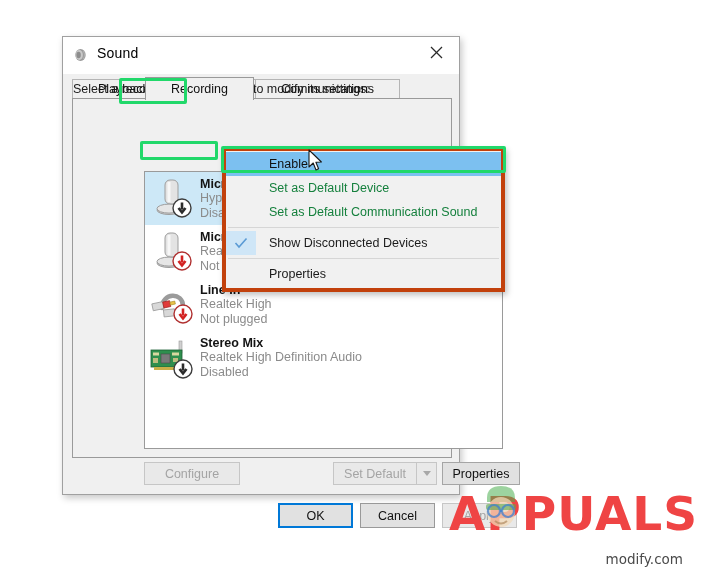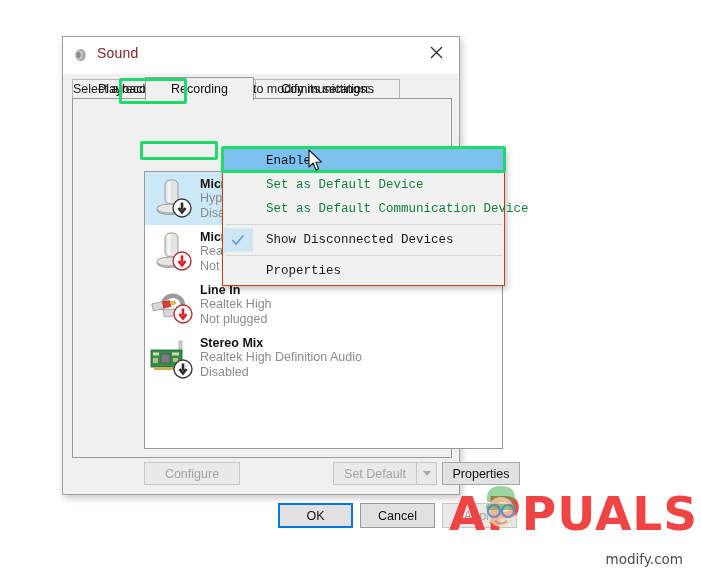--- a/index.html
+++ b/index.html
@@ -32,21 +32,21 @@
     background: #ffffff;
     border-bottom: 1px solid #ffffff;
   }
   #titlebar .tb-icon {
     position: absolute; left: 10px; top: 10px;
     width: 16px; height: 16px;
   }
   #titlebar .tb-title {
     position: absolute; left: 34px; top: 8px;
     font-size: 14px;
-    color: #7f1d1d;
+    color: #000000;
     letter-spacing: .2px;
   }
   #titlebar .tb-close {
     position: absolute; right: 0px; top: 0px;
     width: 45px; height: 30px;
     display: flex; align-items: center; justify-content: center;
     font-size: 16px; color: #2b2b2b;
     cursor: default;
   }
   #titlebar .tb-close svg { display:block; }
@@ -199,26 +199,25 @@
     border-right: 4px solid transparent;
     border-top: 5px solid #a8a8a8;
   }
 
   
   #context-menu {
     position: absolute;
     left: 222px; top: 147px;
     width: 283px;
     background: #f1f1f1;
-    border: 1px solid #c2410c;
+    border: 4px solid #c2410c;
     box-shadow: 2px 3px 6px rgba(0,0,0,0.25);
     box-sizing: border-box;
     z-index: 50;
     padding: 1px 0 2px 0;
-    font-family: Liberation Mono, monospace;
   }
   .menu-item {
     position: relative;
     height: 24px;
     display: flex;
     align-items: center;
     font-size: 12.5px;
     color: #1b1b1b;
     padding-left: 43px;
     box-sizing: border-box;
@@ -417,21 +416,21 @@
 </div>
 
 <div id="context-menu">
   <div class="menu-item highlight">
     <span>Enable</span>
   </div>
   <div class="menu-item disabled">
     <span>Set as Default Device</span>
   </div>
   <div class="menu-item disabled">
-    <span>Set as Default Communication Device</span>
+    <span>Set as Default Communication Sound</span>
   </div>
   <div class="menu-sep"></div>
   <div class="menu-item">
     <span class="chk">
       <svg width="14" height="12" viewBox="0 0 14 12">
         <path d="M1.5 6 L5 10 L12.5 1.5" stroke="#5b9bd5" stroke-width="1.6" fill="none"></path>
       </svg>
     </span>
     <span>Show Disconnected Devices</span>
   </div>

